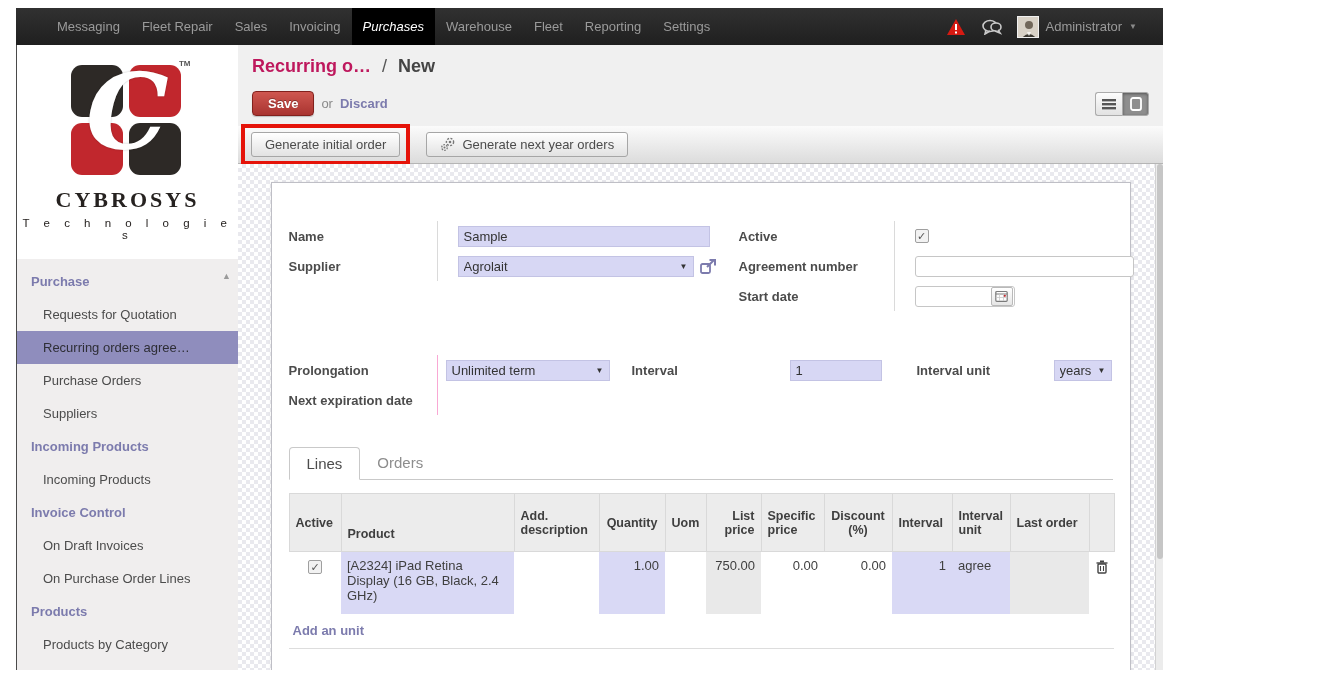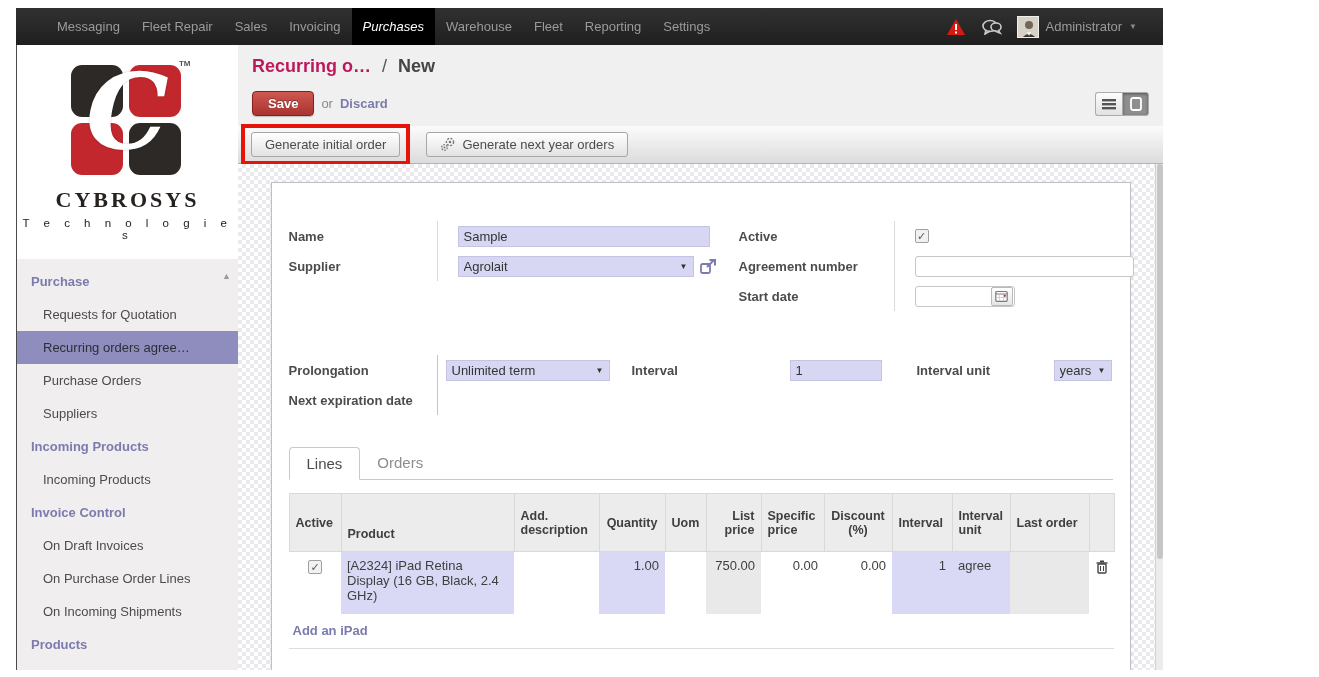--- a/index.html
+++ b/index.html
@@ -185,21 +185,20 @@
         <div class="nav-section-title">Purchase</div>
         <div class="nav-item">Requests for Quotation</div>
         <div class="nav-item active">Recurring orders agree…</div>
         <div class="nav-item">Purchase Orders</div>
         <div class="nav-item">Suppliers</div>
         <div class="nav-section-title">Incoming Products</div>
         <div class="nav-item">Incoming Products</div>
         <div class="nav-section-title">Invoice Control</div>
         <div class="nav-item">On Draft Invoices</div>
         <div class="nav-item">On Purchase Order Lines</div>
-        <div class="nav-item">On Incoming Shipments</div>
         <div class="nav-section-title">Products</div>
         <div class="nav-item">Products by Category</div>
 
         <span class="side-scroll-up">▲</span>
 
       </div>
     </div>
 
     <div class="main">
       <div class="page-header">
@@ -377,21 +376,21 @@
                         <line x1="7.5" y1="6" x2="7.5" y2="11" stroke="#444" stroke-width="1.1"></line>
                         <line x1="0.5" y1="3" x2="11.5" y2="3" stroke="#444" stroke-width="1.4"></line>
                         <rect x="4" y="0.5" width="4" height="2" fill="#444"></rect>
                       </svg>
                   </span>
                 </td>
               </tr>
             </tbody>
           </table>
 
-          <div class="add-item">Add an iPad</div>
+          <div class="add-item">Add an unit</div>
           <div class="empty-line"></div>
 
         </div>
         <div class="v-scrollbar">
           <span class="v-thumb"></span>
         </div>
       </div>
     </div>
   </div>
 </div>

